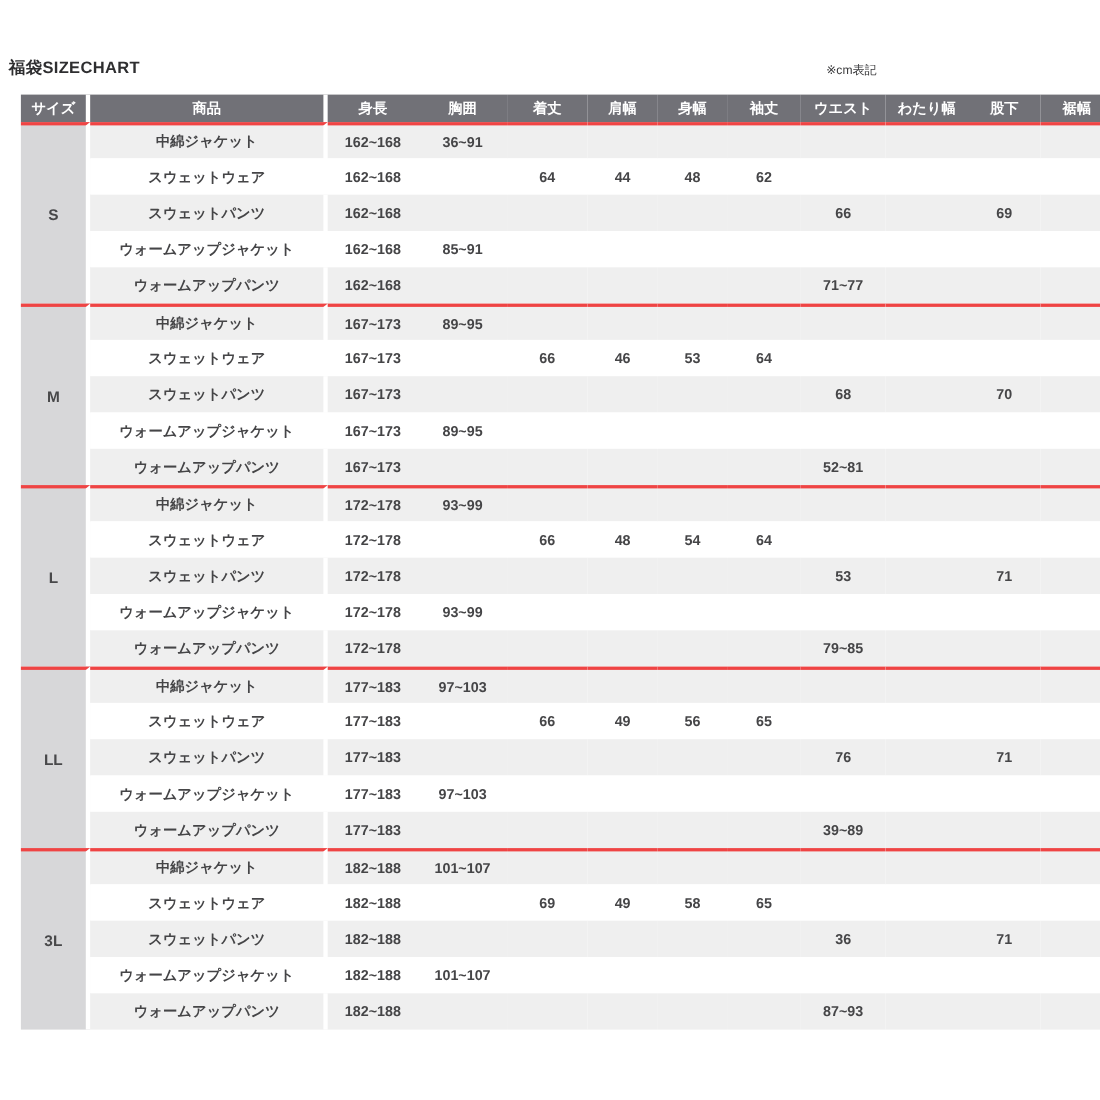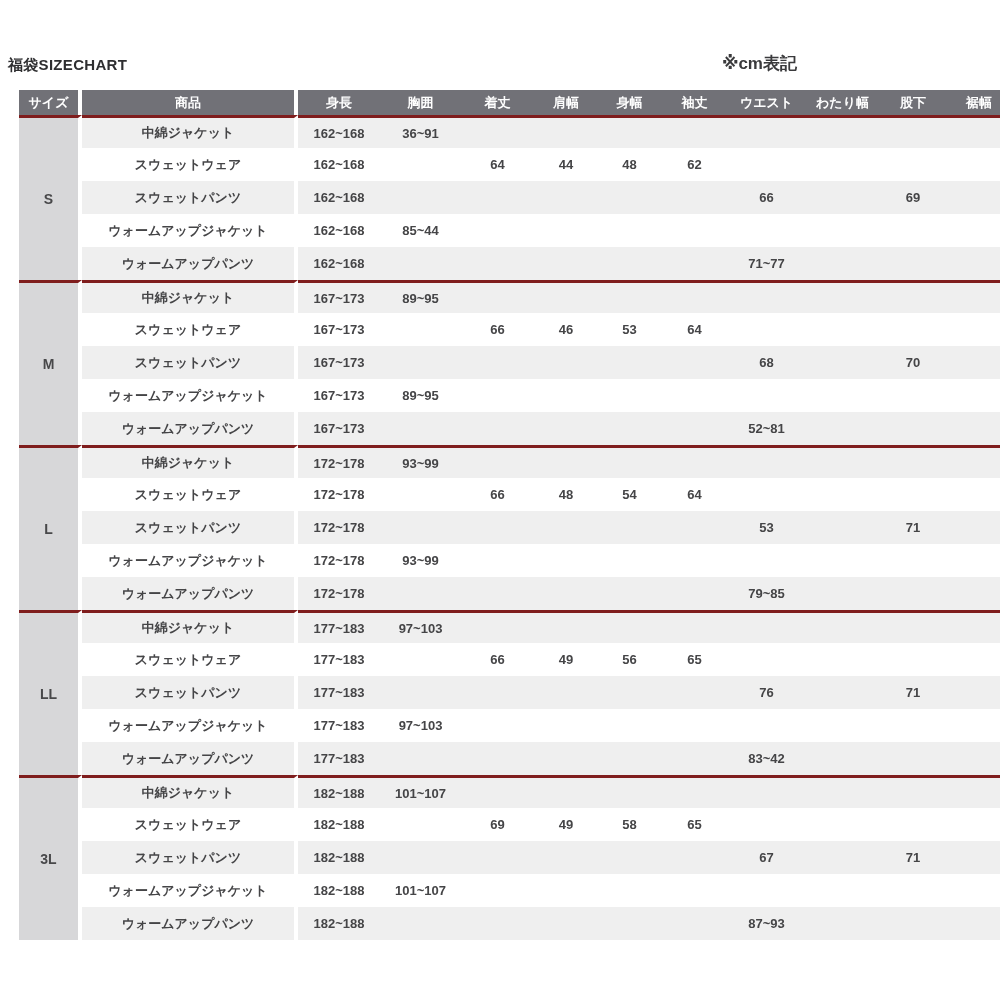--- a/index.html
+++ b/index.html
@@ -23,22 +23,22 @@
     margin-bottom: 15px;
   }
   .title {
     margin: 0;
     font-size: 15px;
     font-weight: bold;
     color: #2e2e30;
     letter-spacing: 0.3px;
   }
   .unit-note {
-    font-size: 17px;
-    font-weight: bold;
+    font-size: 11px;
+    font-weight: normal;
     color: #3a3a3c;
   }
   table.sizechart {
     border-collapse: separate;
     border-spacing: 0;
     table-layout: fixed;
     width: 993px;
     padding-left: 16px;
   }
   th, td {
@@ -63,21 +63,21 @@
   tbody tr { height: 33px; }
   tr.stripe td { background: #efefef; }
   tr.plain td  { background: #ffffff; }
   tbody tr td.size-cell {
     background: #d7d7d9;
     border-right: 4px solid #ffffff;
     font-size: 14px;
     font-weight: bold;
     color: #48484a;
   }
-  tr.group-first td { border-top: 3px solid #7f1d1d; }
+  tr.group-first td { border-top: 3px solid #ef4444; }
   td.product-cell, td.value-cell {
     font-size: 13px;
     font-weight: bold;
     color: #454547;
   }
 </style>
 </head>
 <body>
 
 <div class="page">
@@ -154,21 +154,21 @@
           <td class="value-cell"></td>
           <td class="value-cell"></td>
           <td class="value-cell">66</td>
           <td class="value-cell"></td>
           <td class="value-cell">69</td>
           <td class="value-cell"></td>
         </tr>
         <tr class="plain">
           <td class="product-cell">ウォームアップジャケット</td>
           <td class="value-cell">162~168</td>
-          <td class="value-cell">85~44</td>
+          <td class="value-cell">85~91</td>
           <td class="value-cell"></td>
           <td class="value-cell"></td>
           <td class="value-cell"></td>
           <td class="value-cell"></td>
           <td class="value-cell"></td>
           <td class="value-cell"></td>
           <td class="value-cell"></td>
           <td class="value-cell"></td>
         </tr>
         <tr class="stripe">
@@ -376,21 +376,21 @@
           <td class="value-cell"></td>
         </tr>
         <tr class="stripe">
           <td class="product-cell">ウォームアップパンツ</td>
           <td class="value-cell">177~183</td>
           <td class="value-cell"></td>
           <td class="value-cell"></td>
           <td class="value-cell"></td>
           <td class="value-cell"></td>
           <td class="value-cell"></td>
-          <td class="value-cell">83~42</td>
+          <td class="value-cell">39~89</td>
           <td class="value-cell"></td>
           <td class="value-cell"></td>
           <td class="value-cell"></td>
         </tr>
       </tbody>
       <tbody>
         <tr class="stripe group-first">
           <td rowspan="5" class="size-cell">3L</td>
           <td class="product-cell">中綿ジャケット</td>
           <td class="value-cell">182~188</td>
@@ -418,21 +418,21 @@
           <td class="value-cell"></td>
         </tr>
         <tr class="stripe">
           <td class="product-cell">スウェットパンツ</td>
           <td class="value-cell">182~188</td>
           <td class="value-cell"></td>
           <td class="value-cell"></td>
           <td class="value-cell"></td>
           <td class="value-cell"></td>
           <td class="value-cell"></td>
-          <td class="value-cell">67</td>
+          <td class="value-cell">36</td>
           <td class="value-cell"></td>
           <td class="value-cell">71</td>
           <td class="value-cell"></td>
         </tr>
         <tr class="plain">
           <td class="product-cell">ウォームアップジャケット</td>
           <td class="value-cell">182~188</td>
           <td class="value-cell">101~107</td>
           <td class="value-cell"></td>
           <td class="value-cell"></td>

